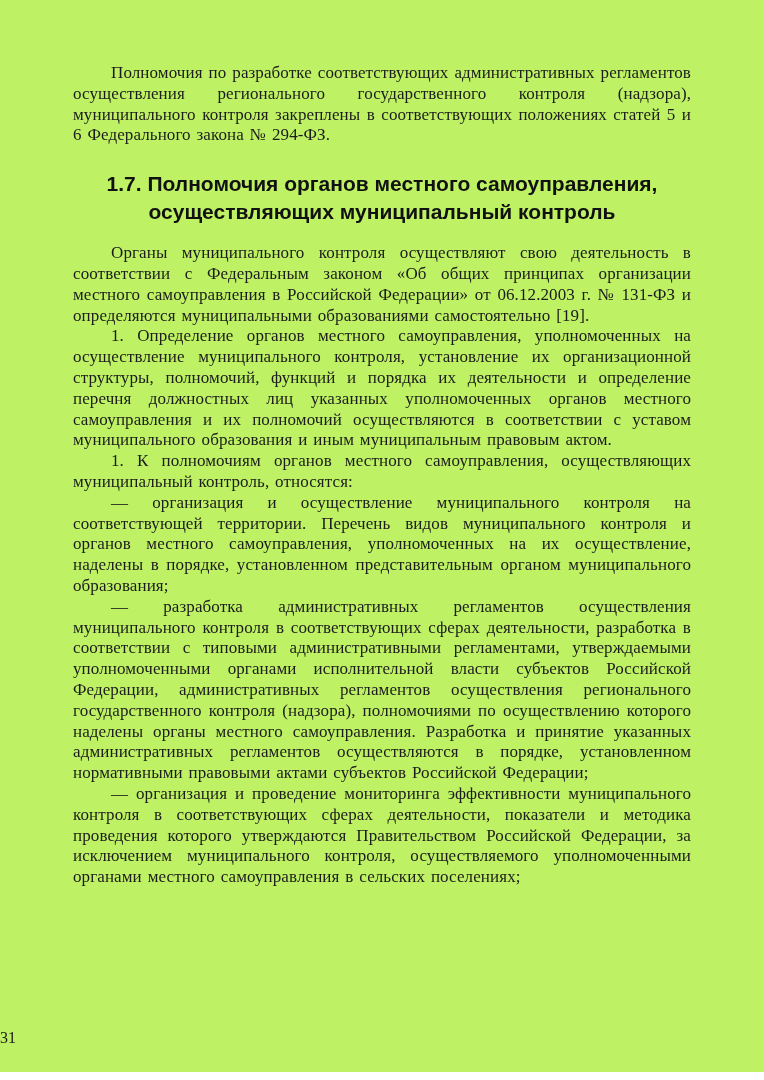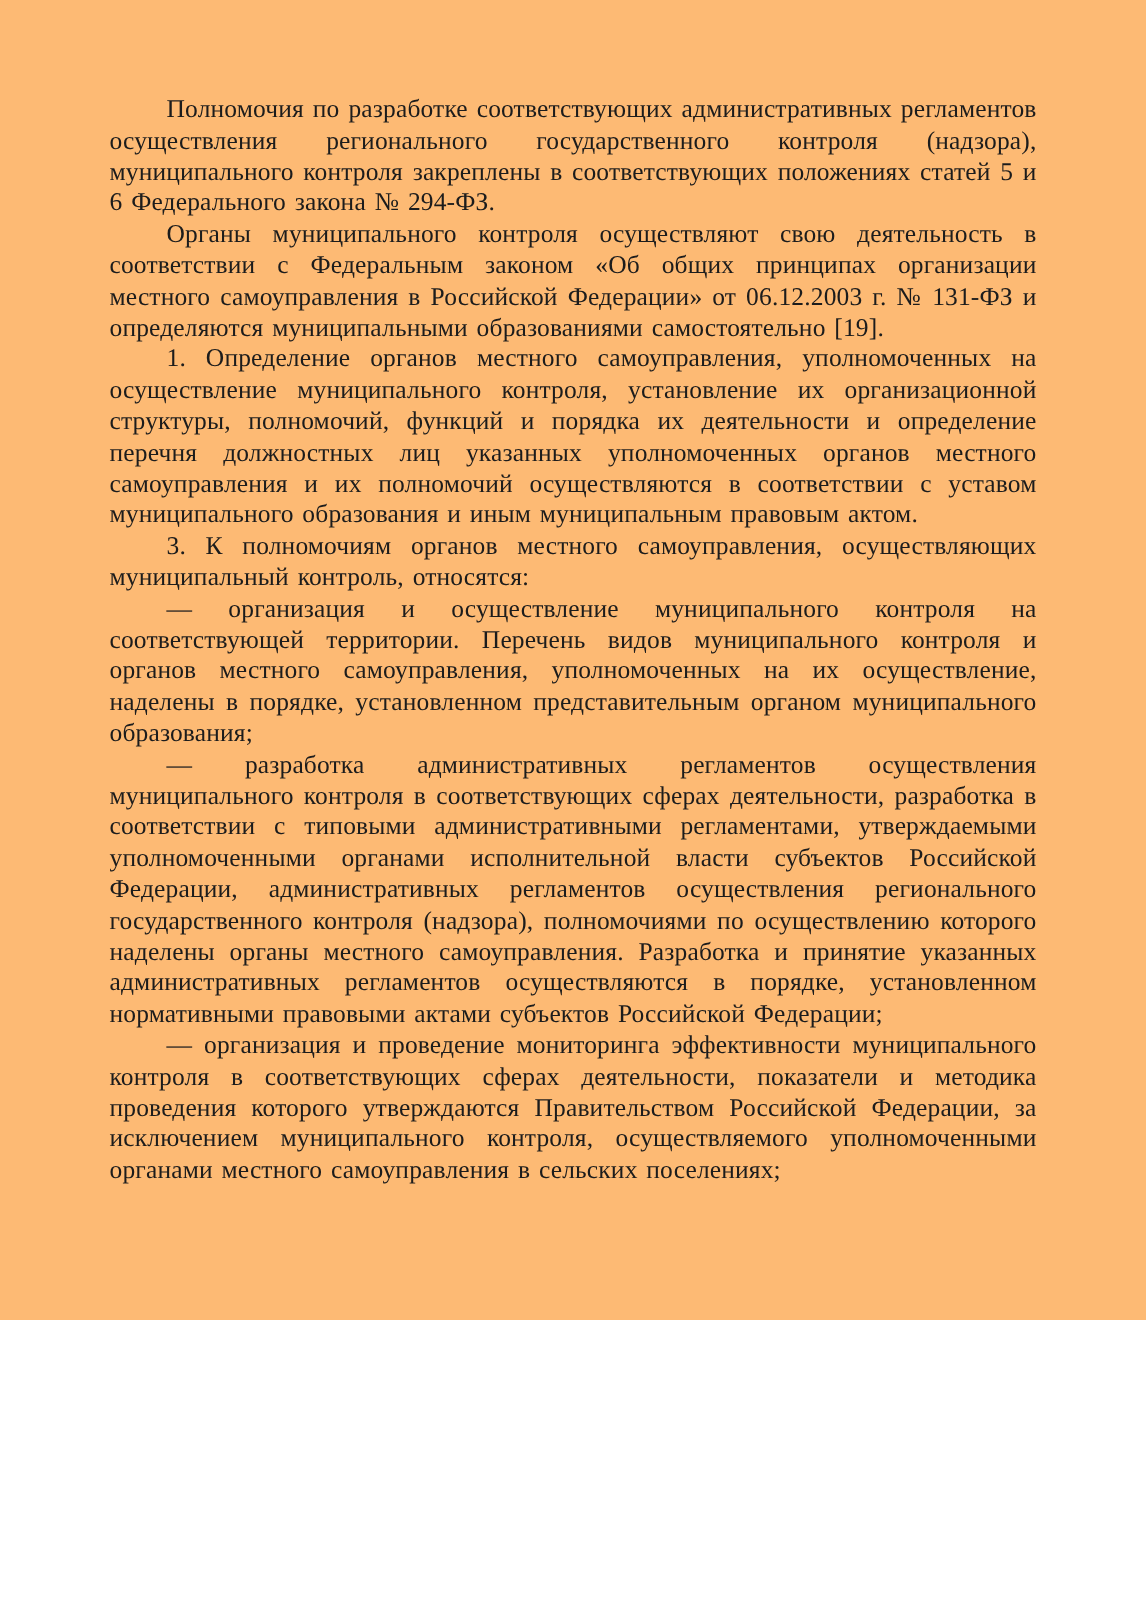--- a/index.html
+++ b/index.html
@@ -3,22 +3,22 @@
 <meta charset="utf-8">
 <style>
   html, body {
     margin: 0;
     padding: 0;
     background: #ffffff;
   }
   .page {
     position: relative;
     width: 764px;
-    height: 880px;
-    background: #fdba74;
+    height: 1072px;
+    background: #bef264;
     overflow: hidden;
     font-family: "Liberation Serif", "DejaVu Serif", serif;
     color: #1c1c1c;
   }
   .text-block {
     position: absolute;
     top: 63px;
     left: 73px;
     width: 618px;
   }
@@ -36,34 +36,35 @@
     font-family: "Liberation Sans", "DejaVu Sans", sans-serif;
     font-weight: bold;
     font-size: 21px;
     line-height: 28px;
     text-align: center;
     color: #111111;
   }
   .pagenum {
     position: absolute;
     left: 0;
-    top: 977px;
+    top: 1029px;
     width: 100%;
-    text-align: right;
-    font-size: 21px;
+    text-align: left;
+    font-size: 16px;
     color: #1c1c1c;
   }
 </style>
 </head>
 <body>
 
 <div class="page">
   <div class="text-block">
     <p class="body">Полномочия по разработке соответствующих административных регламентов осуществления регионального государственного контроля (надзора), муниципального контроля закреплены в соответствующих положениях статей 5 и 6 Федерального закона № 294-ФЗ.</p>
+    <h2 class="heading">1.7. Полномочия органов местного самоуправления, осуществляющих муниципальный контроль</h2>
     <p class="body">Органы муниципального контроля осуществляют свою деятельность в соответствии с Федеральным законом «Об общих принципах организации местного самоуправления в Российской Федерации» от 06.12.2003 г. № 131-ФЗ и определяются муниципальными образованиями самостоятельно [19].</p>
     <p class="body">1. Определение органов местного самоуправления, уполномоченных на осуществление муниципального контроля, установление их организационной структуры, полномочий, функций и порядка их деятельности и определение перечня должностных лиц указанных уполномоченных органов местного самоуправления и их полномочий осуществляются в соответствии с уставом муниципального образования и иным муниципальным правовым актом.</p>
-    <p class="body">3. К полномочиям органов местного самоуправления, осуществляющих муниципальный контроль, относятся:</p>
+    <p class="body">1. К полномочиям органов местного самоуправления, осуществляющих муниципальный контроль, относятся:</p>
     <p class="body">— организация и осуществление муниципального контроля на соответствующей территории. Перечень видов муниципального контроля и органов местного самоуправления, уполномоченных на их осуществление, наделены в порядке, установленном представительным органом муниципального образования;</p>
     <p class="body">— разработка административных регламентов осуществления муниципального контроля в соответствующих сферах деятельности, разработка в соответствии с типовыми административными регламентами, утверждаемыми уполномоченными органами исполнительной власти субъектов Российской Федерации, административных регламентов осуществления регионального государственного контроля (надзора), полномочиями по осуществлению которого наделены органы местного самоуправления. Разработка и принятие указанных административных регламентов осуществляются в порядке, установленном нормативными правовыми актами субъектов Российской Федерации;</p>
     <p class="body">— организация и проведение мониторинга эффективности муниципального контроля в соответствующих сферах деятельности, показатели и методика проведения которого утверждаются Правительством Российской Федерации, за исключением муниципального контроля, осуществляемого уполномоченными органами местного самоуправления в сельских поселениях;</p>
   </div>
   <div class="pagenum">31</div>
 </div>
 
 </body></html>

